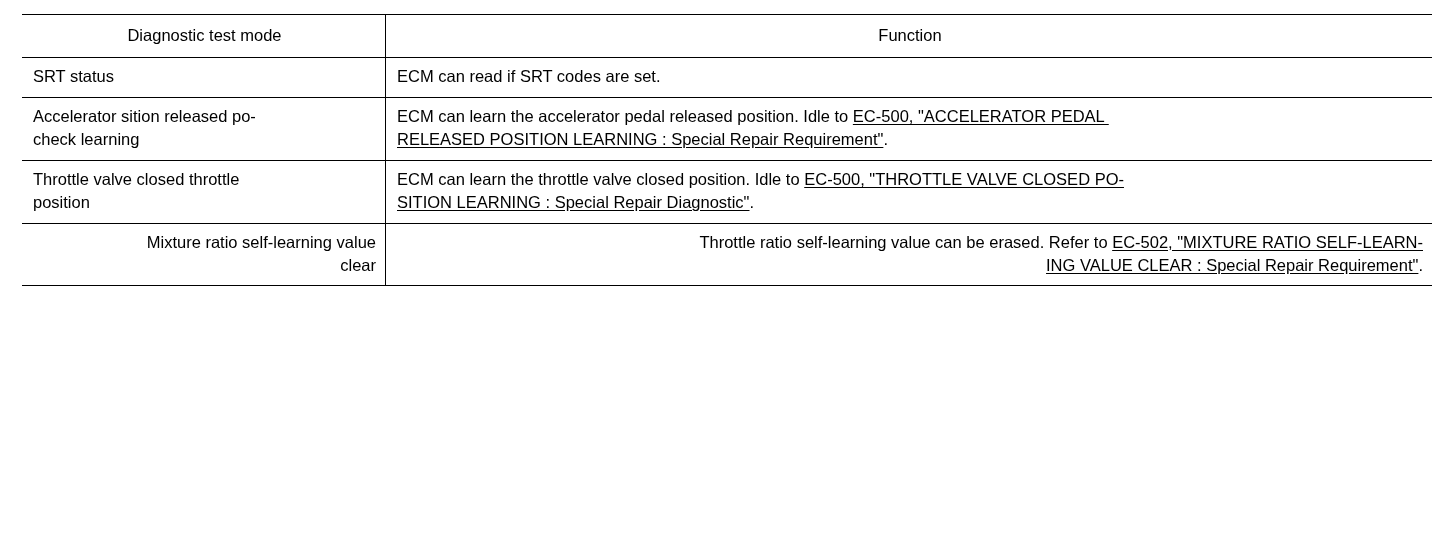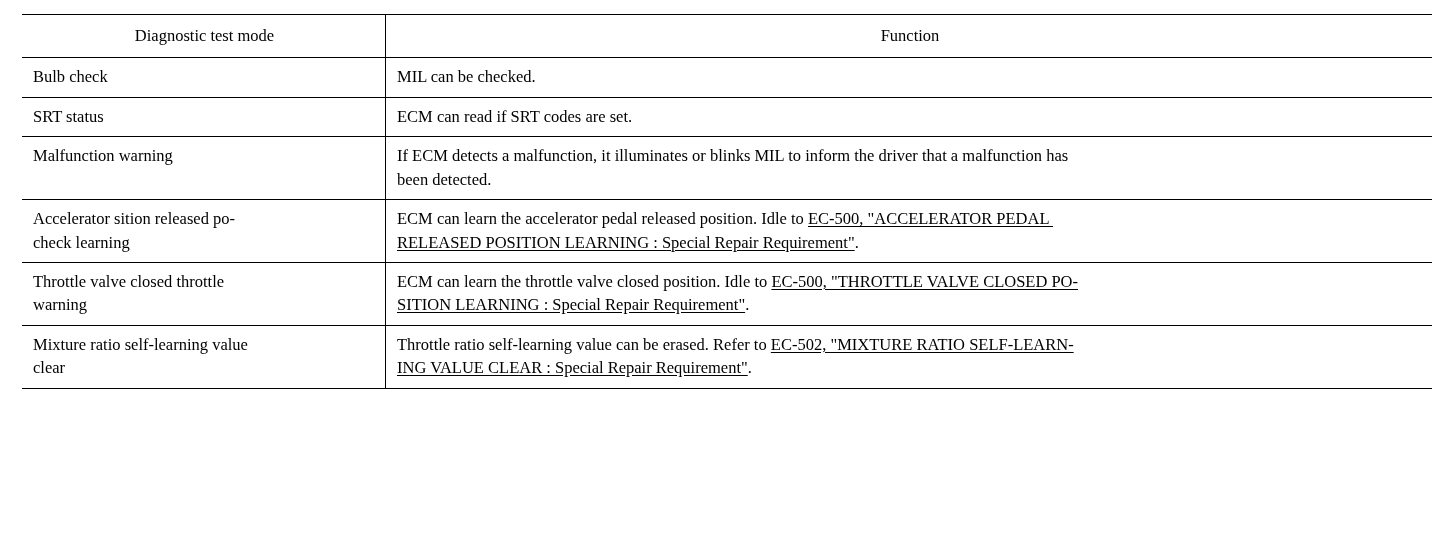--- a/index.html
+++ b/index.html
@@ -13,21 +13,20 @@
     font-family: "Liberation Sans", sans-serif;
     color: #000000;
     overflow: hidden;
   }
 
   .page {
     position: relative;
     width: 1323px;
     height: 560px;
     box-sizing: border-box;
-    font-family: Liberation Serif, serif;
   }
 
   .table-wrap {
     position: absolute;
     left: 22px;
     top: 14px;
     width: 1410px;
   }
 
   table.spec {
@@ -64,20 +63,21 @@
     width: 1065px;
   }
 
   .hdr-row th {
     border-top: 4px solid #000;
     border-bottom: 4px solid #000;
   }
 
   .last-row td {
     border-bottom: 4px solid #000;
+    text-align: right;
   }
 
   .lnk {
     text-decoration: underline;
     text-underline-offset: 2px;
   }
 
   
   .ln { display: block; white-space: pre; }
 </style>
@@ -89,61 +89,44 @@
     <table class="spec">
       <thead>
         <tr class="hdr-row">
           <th class="col-mode">Diagnostic test mode</th>
           <th class="col-func">Function</th>
         </tr>
       </thead>
       <tbody id="table-body">
           <tr>
             <td class="col-mode">
-              <span class="ln">Bulb check</span>
-            </td>
-            <td class="col-func">
-              <span class="ln"><span>MIL can be checked.</span></span>
-            </td>
-          </tr>
-          <tr>
-            <td class="col-mode">
               <span class="ln">SRT status</span>
             </td>
             <td class="col-func">
               <span class="ln"><span>ECM can read if SRT codes are set.</span></span>
-            </td>
-          </tr>
-          <tr>
-            <td class="col-mode">
-              <span class="ln">Malfunction warning</span>
-            </td>
-            <td class="col-func">
-              <span class="ln"><span>If ECM detects a malfunction, it illuminates or blinks MIL to inform the driver that a malfunction has</span></span>
-              <span class="ln"><span>been detected.</span></span>
             </td>
           </tr>
           <tr>
             <td class="col-mode">
               <span class="ln">Accelerator sition released po-</span>
               <span class="ln">check learning</span>
             </td>
             <td class="col-func">
               <span class="ln"><span>ECM can learn the accelerator pedal released position. Idle to </span><span class="lnk">EC-500, "ACCELERATOR PEDAL </span></span>
               <span class="ln"><span class="lnk">RELEASED POSITION LEARNING : Special Repair Requirement"</span><span>.</span></span>
             </td>
           </tr>
           <tr>
             <td class="col-mode">
               <span class="ln">Throttle valve closed throttle</span>
-              <span class="ln">warning</span>
+              <span class="ln">position</span>
             </td>
             <td class="col-func">
               <span class="ln"><span>ECM can learn the throttle valve closed position. Idle to </span><span class="lnk">EC-500, "THROTTLE VALVE CLOSED PO-</span></span>
-              <span class="ln"><span class="lnk">SITION LEARNING : Special Repair Requirement"</span><span>.</span></span>
+              <span class="ln"><span class="lnk">SITION LEARNING : Special Repair Diagnostic"</span><span>.</span></span>
             </td>
           </tr>
           <tr class="last-row">
             <td class="col-mode">
               <span class="ln">Mixture ratio self-learning value</span>
               <span class="ln">clear</span>
             </td>
             <td class="col-func">
               <span class="ln"><span>Throttle ratio self-learning value can be erased. Refer to </span><span class="lnk">EC-502, "MIXTURE RATIO SELF-LEARN-</span></span>
               <span class="ln"><span class="lnk">ING VALUE CLEAR : Special Repair Requirement"</span><span>.</span></span>

